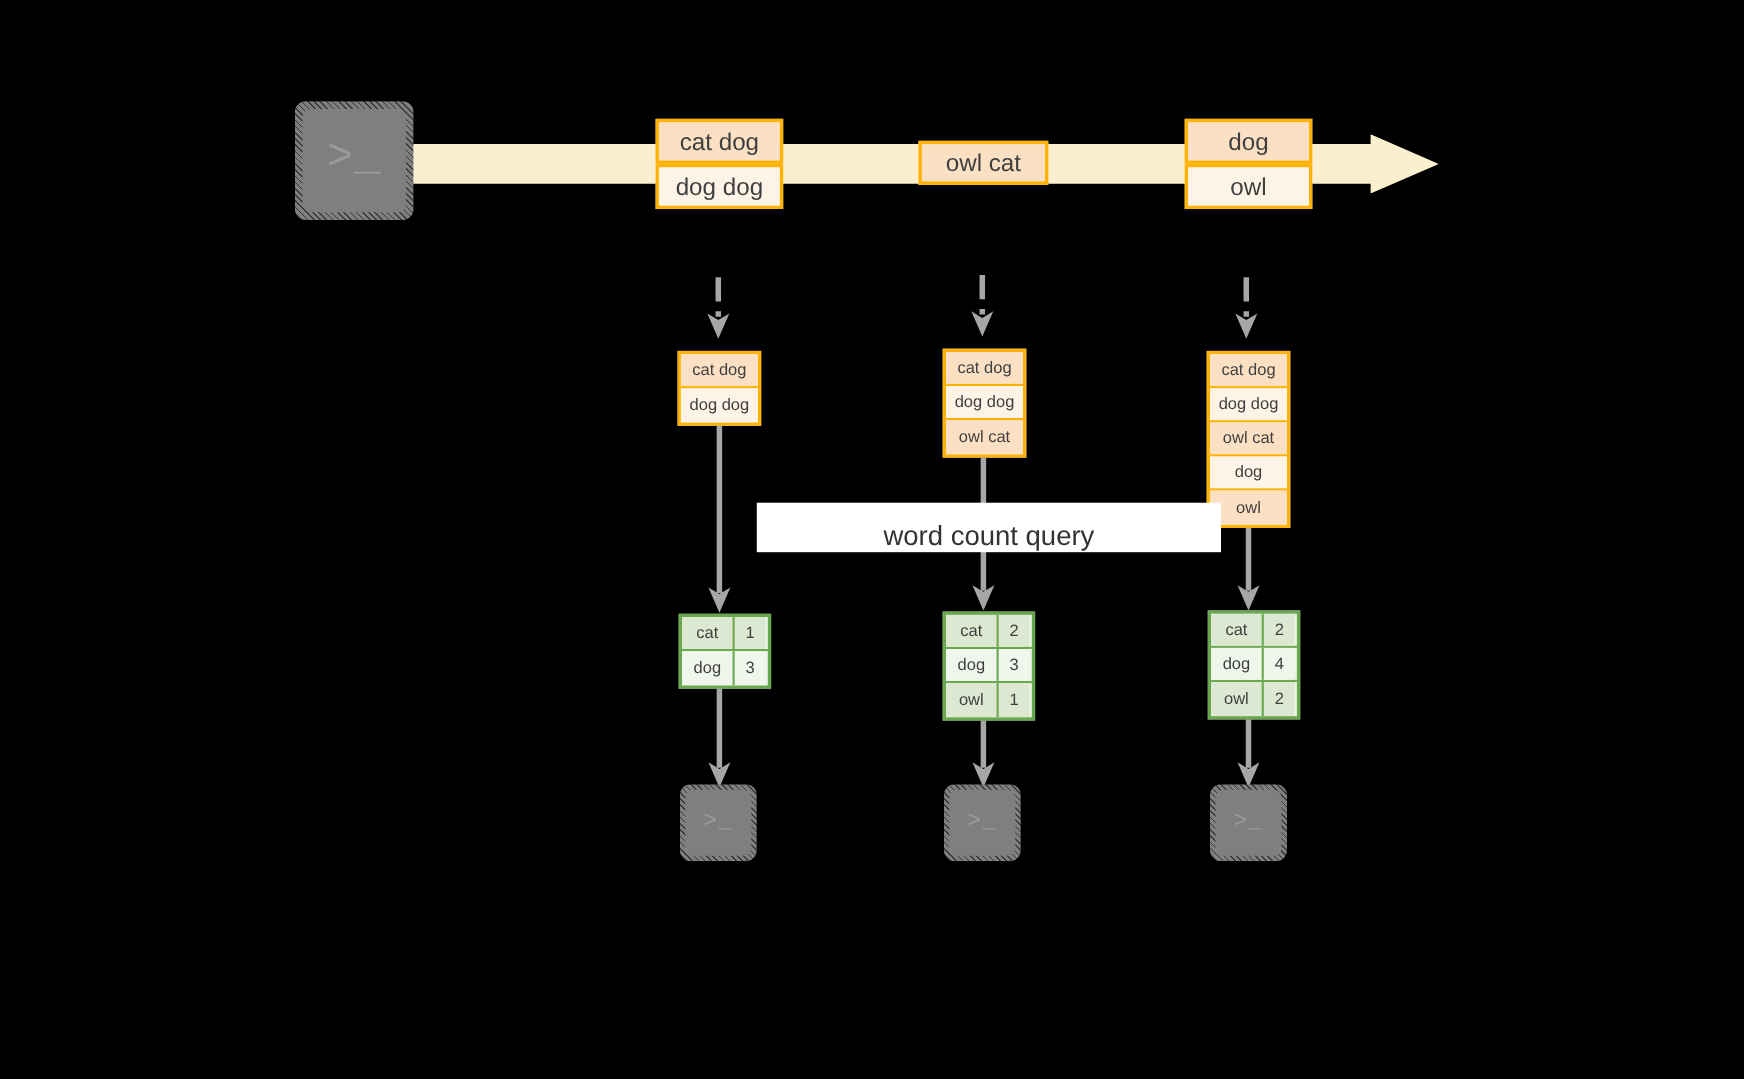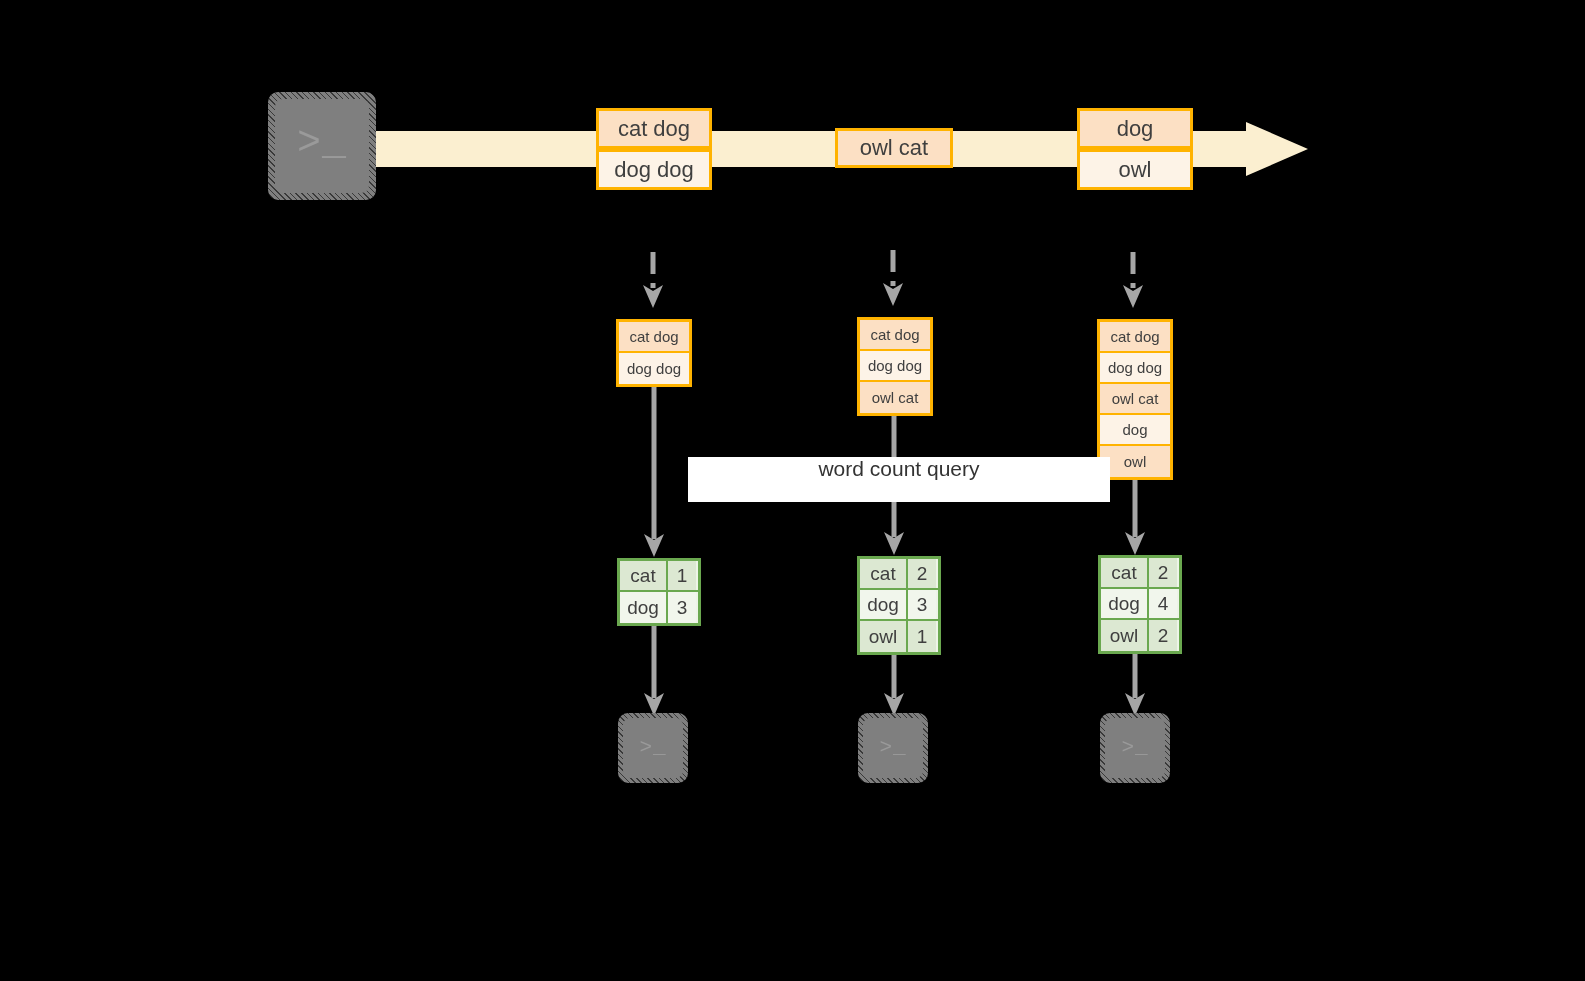--- a/index.html
+++ b/index.html
@@ -117,21 +117,21 @@
     box-sizing: border-box;
     border-bottom: 2px solid #6AA84F;
   }
   .gtable .grow:last-child { border-bottom: none; }
   .gtable .gcell {
     box-sizing: border-box;
     display: flex;
     align-items: center;
     justify-content: center;
     color: #3f3f3f;
-    font-size: 19px;
+    font-size: 15px;
     background: #DCE8D2;
     white-space: nowrap;
   }
   .gtable .grow.alt .gcell { background: #F1F6EC; }
   .gtable .gcell.key {
     width: 48px;
     border-right: 2px solid #6AA84F;
   }
   .gtable .gcell.val { width: 28px; }
 
@@ -143,24 +143,24 @@
 
   
   .banner {
     position: absolute;
     left: 688px;
     top: 457px;
     width: 422px;
     height: 45px;
     background: #FFFFFF;
     display: flex;
-    align-items: flex-start;
+    align-items: flex-end;
     justify-content: center;
     color: #333333;
-    font-size: 21px;
+    font-size: 25px;
     white-space: nowrap;
   }
 </style>
 </head>
 <body>
 
 <div id="stage">
 
   <div class="stream">
     <svg width="942" height="54" viewBox="0 0 942 54">

